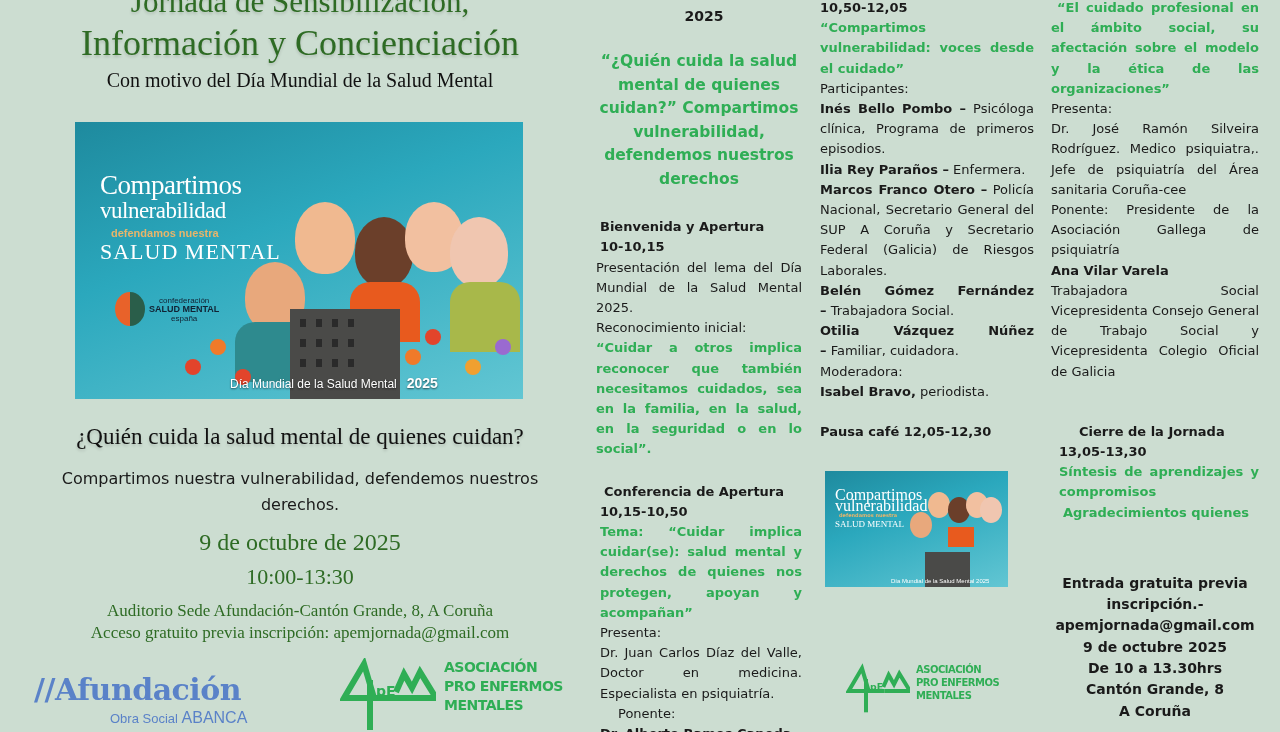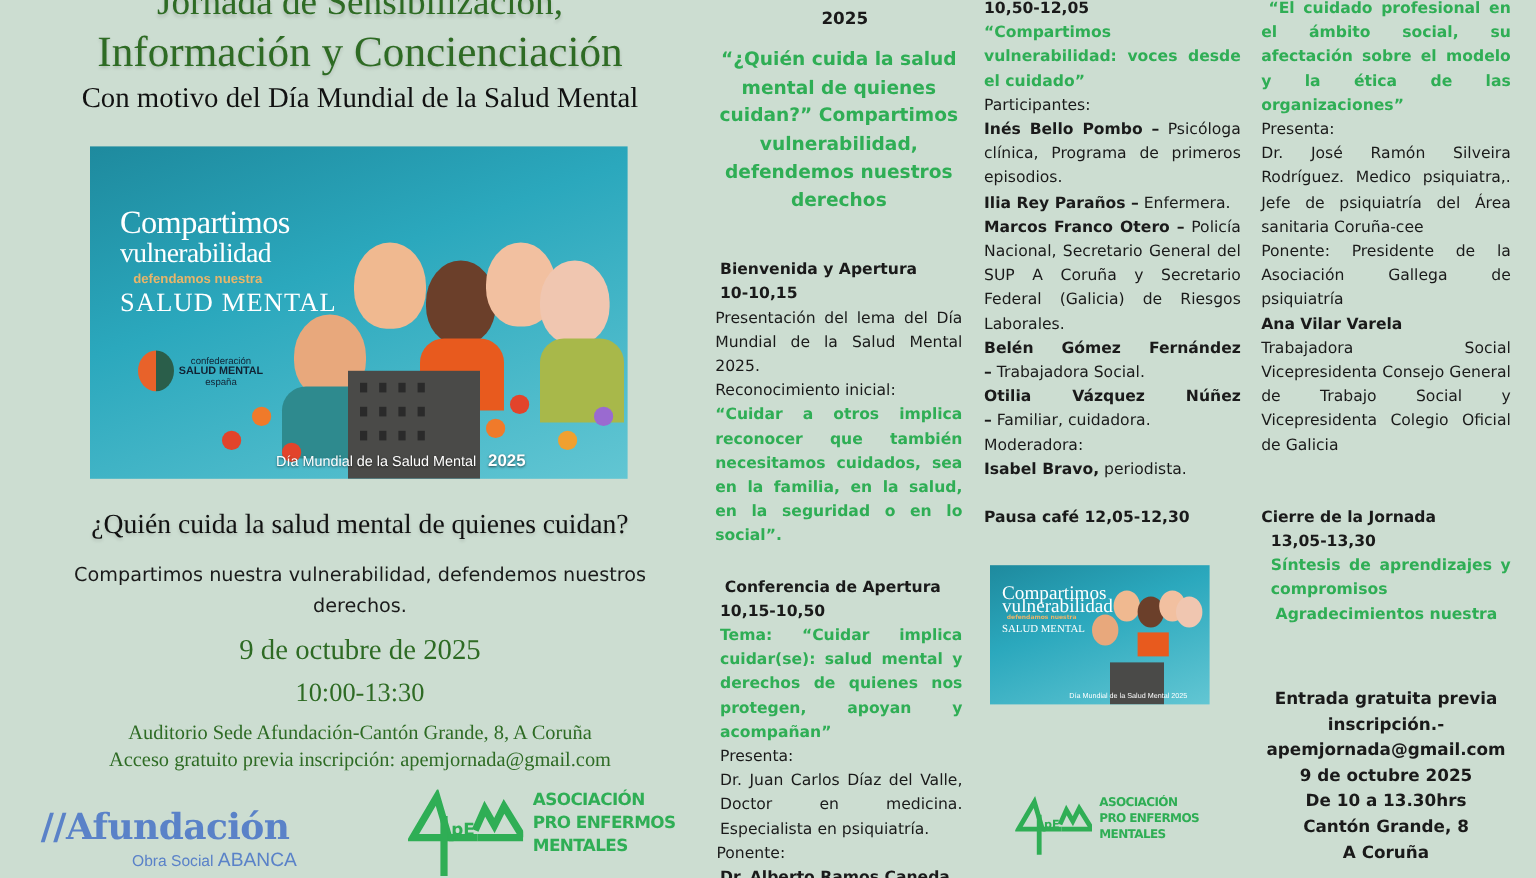--- a/index.html
+++ b/index.html
@@ -17,21 +17,21 @@
     .title-line1 {
       position: absolute; left: 0; width: 600px; top: -16px; text-align: center;
       font-size: 31px; color: #2e6b24; text-shadow: 0 2px 3px rgba(0,0,0,0.15);
     }
     .title-line2 {
       position: absolute; left: 0; width: 600px; top: 22px; text-align: center;
       font-size: 36px; color: #2e6b24; text-shadow: 0 2px 3px rgba(0,0,0,0.15);
     }
     .subtitle {
       position: absolute; left: 0; width: 600px; top: 69px; text-align: center;
-      font-size: 24px; color: #111;
+      font-size: 20px; color: #111;
     }
     .poster {
       position: absolute; left: 75px; top: 122px; width: 448px; height: 277px;
       background: linear-gradient(160deg, #1e8a9e 0%, #2ba8bd 40%, #62c6d3 100%);
       overflow: hidden;
     }
     .poster .p-title1 { position: absolute; left: 25px; top: 50px; color: #fff; font-size: 27px; line-height: 26px; letter-spacing: -0.5px; }
     .poster .p-title2 { position: absolute; left: 25px; top: 76px; color: #fff; font-size: 23px; line-height: 26px; letter-spacing: -0.5px; }
     .poster .p-sub { position: absolute; left: 36px; top: 105px; color: #e8b56a; font-size: 11px; font-weight: bold; font-family: "Liberation Sans", sans-serif; }
     .poster .p-salud { position: absolute; left: 25px; top: 117px; color: #fff; font-size: 22px; letter-spacing: 1px; }
@@ -201,32 +201,32 @@
     <div class="apem-text">
       <div>ASOCIACIÓN</div>
       <div>PRO ENFERMOS</div>
       <div>MENTALES</div>
     </div>
   </div>
 </div>
 
 <div class="col col2" style="top:6px">
   <p class="b c" style="margin-left:10px;font-size:14px">2025</p>
-  <p class="c gq" style="margin-top:12px;font-size:15.5px;line-height:23.5px">“¿Quién cuida la salud mental de quienes cuidan?” Compartimos vulnerabilidad, defendemos nuestros derechos</p>
-  <p class="b" style="margin-top:36px;margin-left:4px">Bienvenida y Apertura</p>
+  <p class="c gq" style="margin-top:24px;font-size:15.5px;line-height:23.5px">“¿Quién cuida la salud mental de quienes cuidan?” Compartimos vulnerabilidad, defendemos nuestros derechos</p>
+  <p class="b" style="margin-top:26px;margin-left:4px">Bienvenida y Apertura</p>
   <p class="b" style="margin-left:4px">10-10,15</p>
   <p class="j">Presentación del lema del Día Mundial de la Salud Mental 2025.</p>
   <p>Reconocimiento inicial:</p>
   <p class="j gq">“Cuidar a otros implica reconocer que también necesitamos cuidados, sea en la familia, en la salud, en la seguridad o en lo social”.</p>
   <p class="b" style="margin-top:22px;margin-left:8px">Conferencia de Apertura</p>
   <p class="b" style="margin-left:4px">10,15-10,50</p>
   <p class="j gq" style="margin-left:4px">Tema: “Cuidar implica cuidar(se): salud mental y derechos de quienes nos protegen, apoyan y acompañan”</p>
   <p style="margin-left:4px">Presenta:</p>
   <p class="j" style="margin-left:4px">Dr. Juan Carlos Díaz del Valle, Doctor en medicina. Especialista en psiquiatría.</p>
-  <p style="margin-left:1px">Ponente:</p>
+  <p style="margin-left:22px">Ponente:</p>
   <p class="b" style="margin-left:4px">Dr. Alberto Ramos Caneda</p>
 </div>
 
 <div class="col col3" style="top:-2px">
   <p class="b">10,50-12,05</p>
   <p class="j gq">“Compartimos vulnerabilidad: voces desde el cuidado”</p>
   <p>Participantes:</p>
   <p class="j"><b>Inés Bello Pombo –</b><span> Psicóloga clínica, Programa de primeros episodios.</span></p>
   <p class="j"><b>Ilia Rey Paraños –</b><span> Enfermera.</span></p>
   <p class="j"><b>Marcos Franco Otero –</b><span> Policía Nacional, Secretario General del SUP A Coruña y Secretario Federal (Galicia) de Riesgos Laborales.</span></p>
@@ -271,24 +271,24 @@
   </div>
 </div>
 
 <div class="col col4" style="top:-2px">
   <p class="j gq" style="text-indent:6px">“El cuidado profesional en el ámbito social, su afectación sobre el modelo y la ética de las organizaciones”</p>
   <p>Presenta:</p>
   <p class="j">Dr. José Ramón Silveira Rodríguez. Medico psiquiatra,. Jefe de psiquiatría del Área sanitaria Coruña-cee</p>
   <p class="j">Ponente: Presidente de la Asociación Gallega de psiquiatría</p>
   <p class="b">Ana Vilar Varela</p>
   <p class="j">Trabajadora Social Vicepresidenta Consejo General de Trabajo Social y Vicepresidenta Colegio Oficial de Galicia</p>
-  <p class="b" style="margin-top:40px;margin-left:0">Cierre de la Jornada</p>
+  <p class="b" style="margin-top:40px;margin-left:28px">Cierre de la Jornada</p>
   <p class="b" style="margin-left:8px">13,05-13,30</p>
   <p class="j gq" style="margin-left:8px">Síntesis de aprendizajes y compromisos</p>
-  <p class="gq" style="margin-left:12px">Agradecimientos nuestra</p>
+  <p class="gq" style="margin-left:12px">Agradecimientos quienes</p>
   <div class="b c" style="margin-top:50px;font-size:14px;line-height:21.3px;margin-left:-6px;width:220px">
     <p>Entrada gratuita previa</p>
     <p>inscripción.-</p>
     <p>apemjornada@gmail.com</p>
     <p>9 de octubre 2025</p>
     <p>De 10 a 13.30hrs</p>
     <p>Cantón Grande, 8</p>
     <p>A Coruña</p>
   </div>
 </div>

